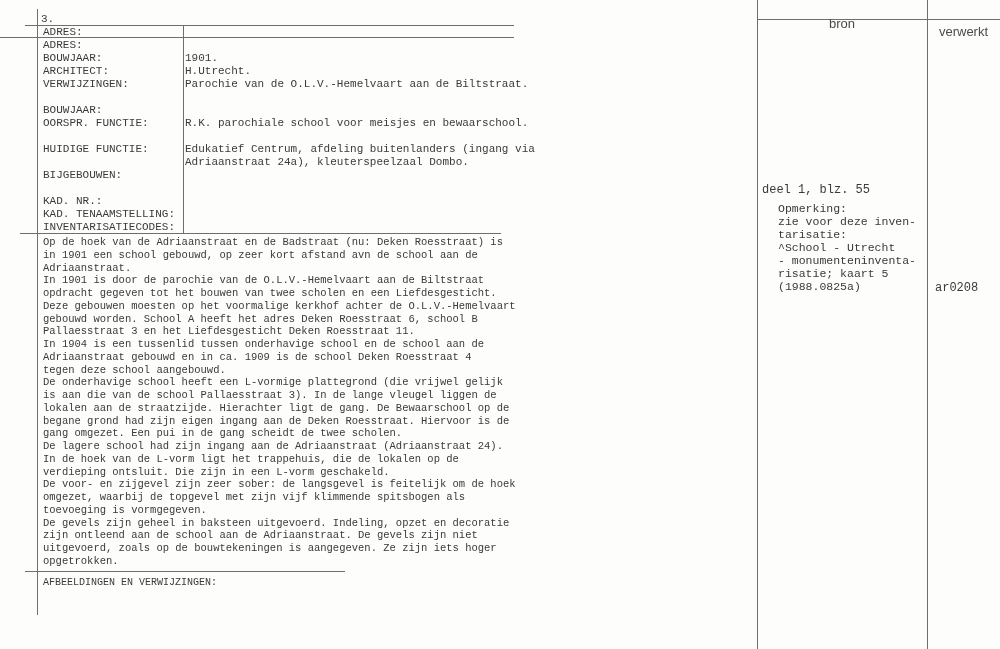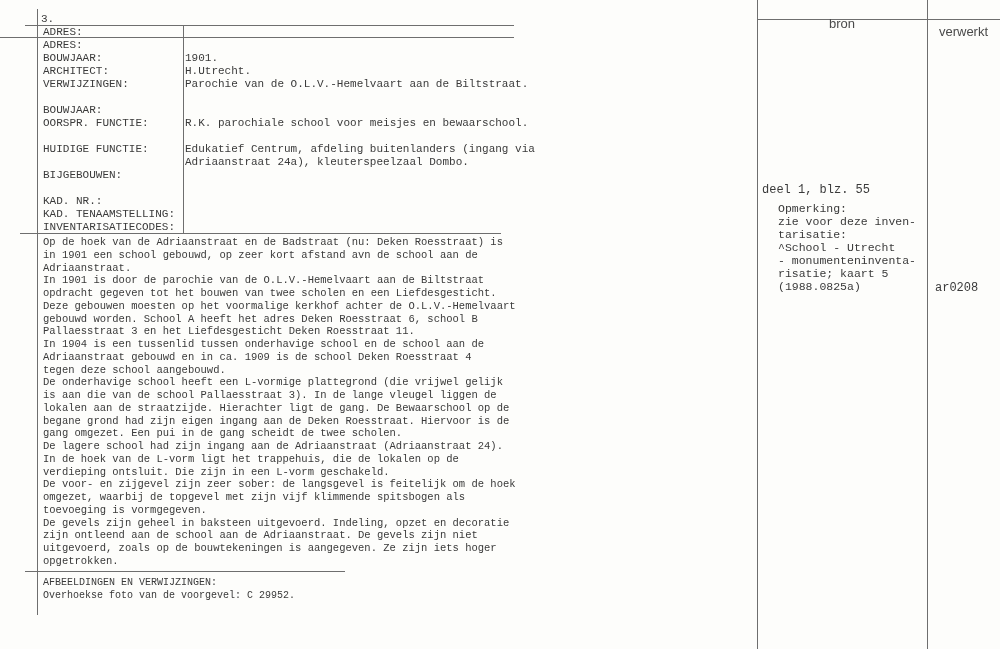--- a/index.html
+++ b/index.html
@@ -135,21 +135,20 @@
 De voor- en zijgevel zijn zeer sober: de langsgevel is feitelijk om de hoek
 omgezet, waarbij de topgevel met zijn vijf klimmende spitsbogen als
 toevoeging is vormgegeven.
 De gevels zijn geheel in baksteen uitgevoerd. Indeling, opzet en decoratie
 zijn ontleend aan de school aan de Adriaanstraat. De gevels zijn niet
 uitgevoerd, zoals op de bouwtekeningen is aangegeven. Ze zijn iets hoger
 opgetrokken.</div>
 
   <div class="refs">
     <div>AFBEELDINGEN EN VERWIJZINGEN:</div>
-    <div>Overhoekse foto van de voorgevel: C 29952.</div>
   </div>
 
   <div class="colhead" style="left:757px;width:170px;">bron</div>
   <div class="colhead" style="left:927px;width:73px;margin-top:8px;">verwerkt</div>
 
   <div class="bron-deel">deel 1, blz. 55</div>
   <div class="bron-remark">Opmerking:
 zie voor deze inven-
 tarisatie:
 ^School - Utrecht

